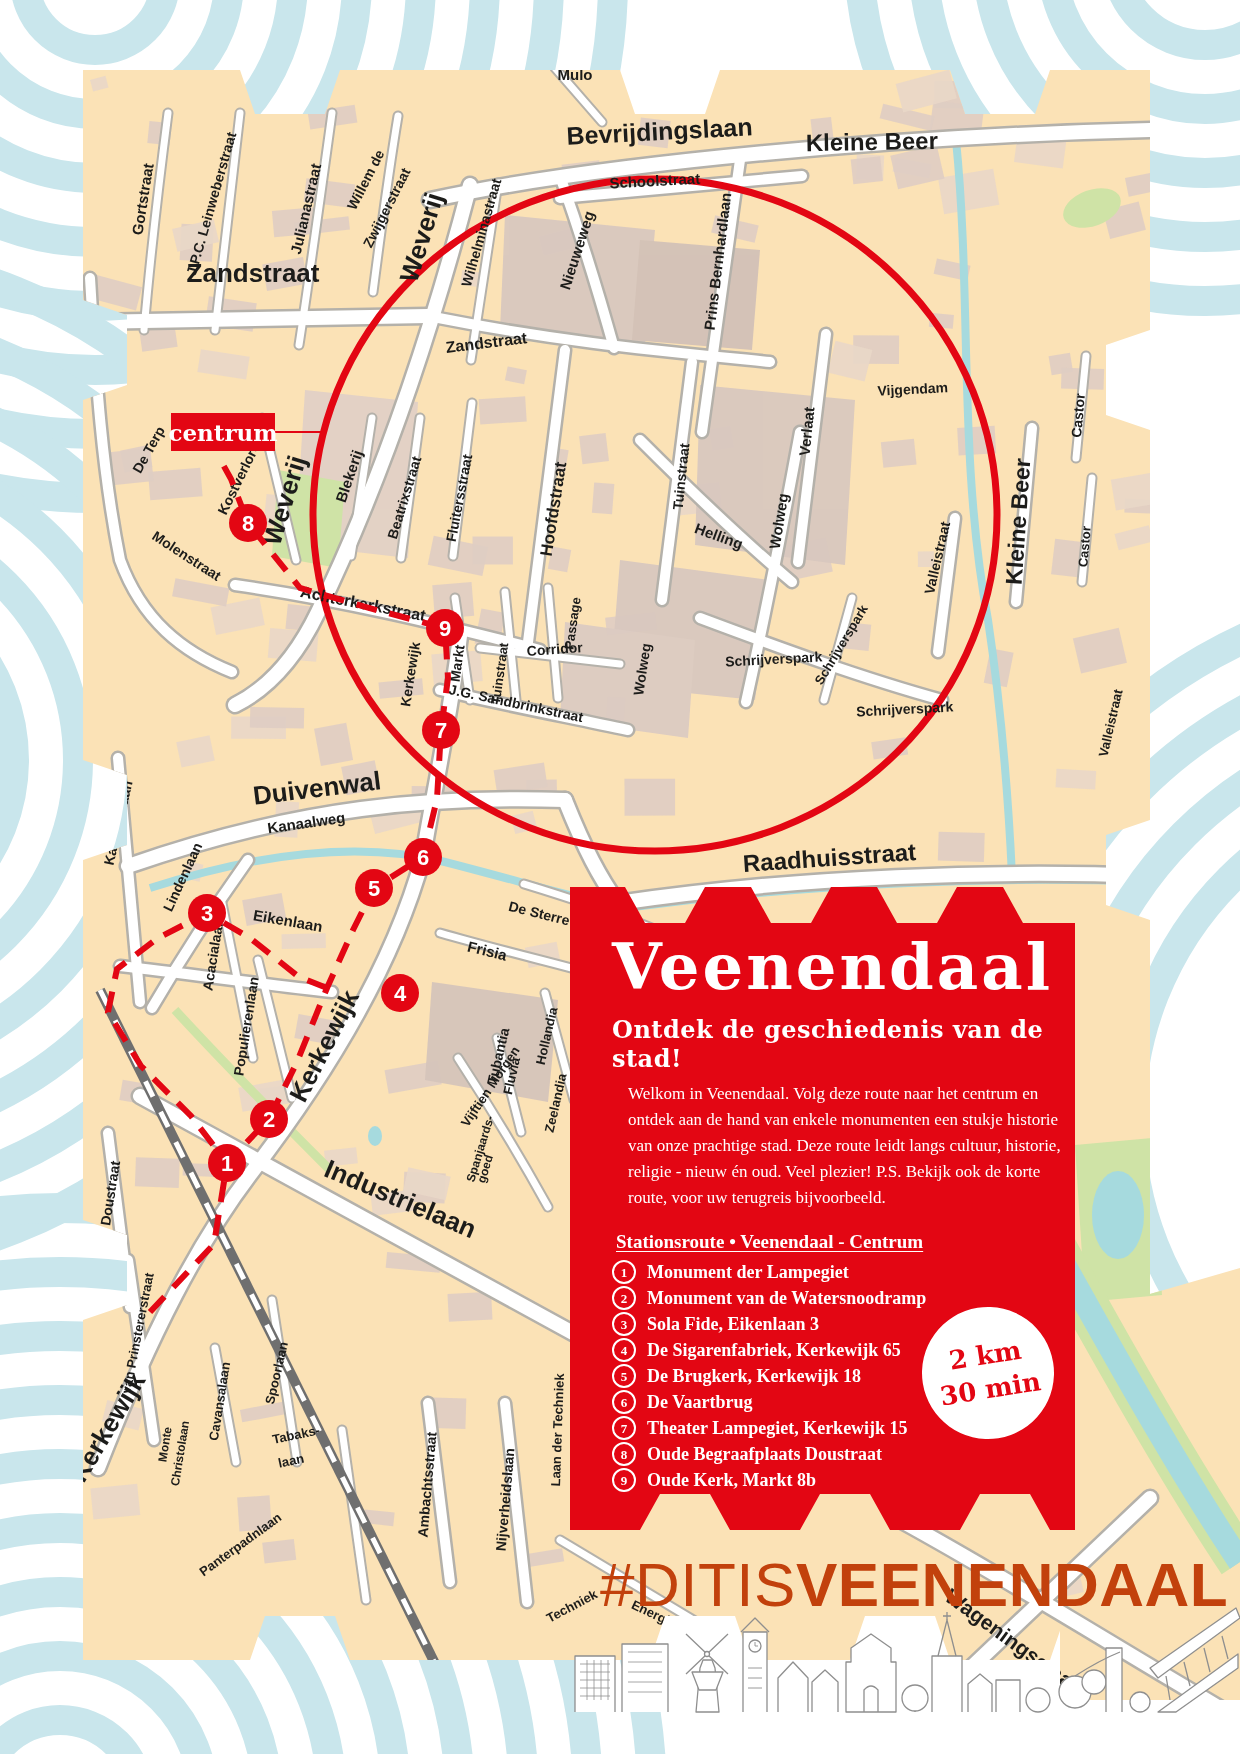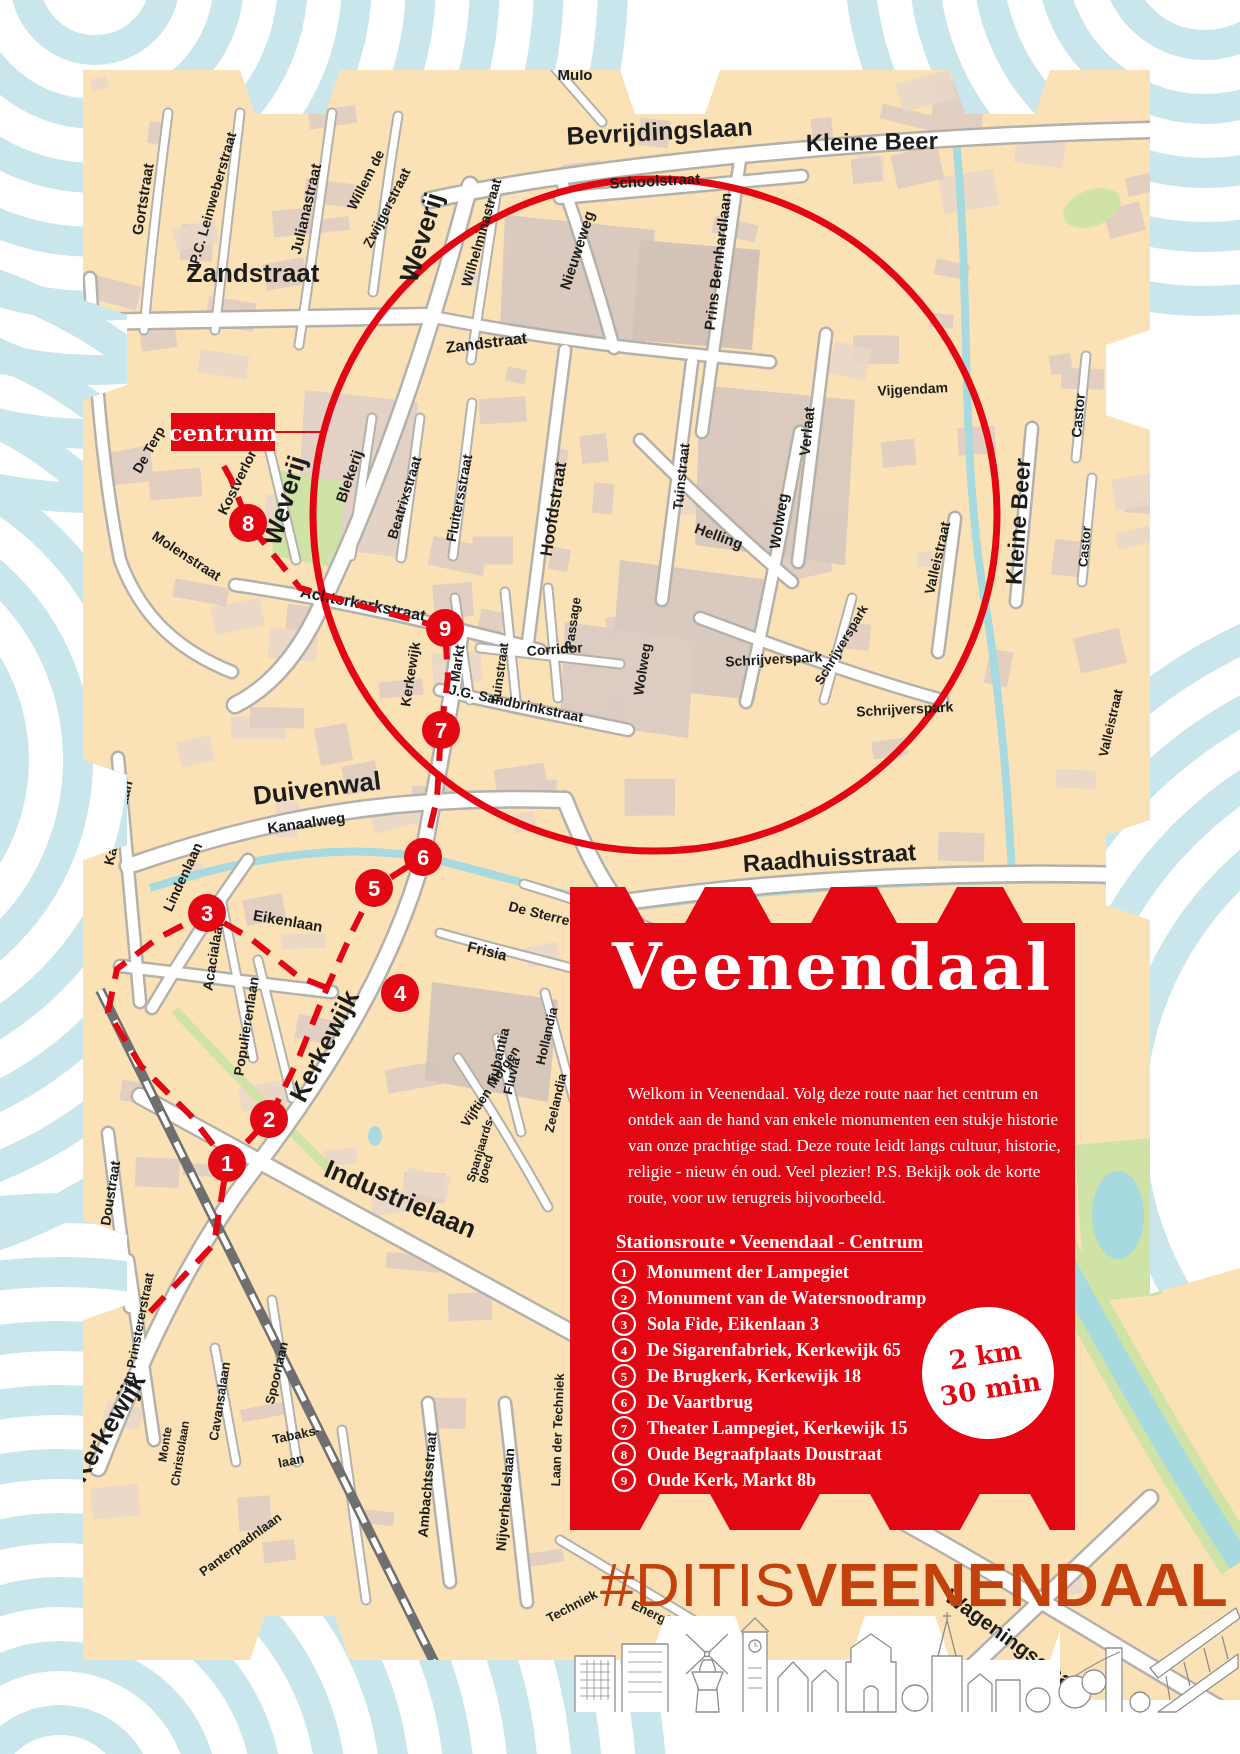--- a/index.html
+++ b/index.html
@@ -540,20 +540,21 @@
     <path d="M1075,1676 Q1100,1660 1120,1652" fill="none"></path>
     <circle cx="1140" cy="1702" r="10"></circle>
     <path d="M1158,1712 L1238,1654 V1668 L1176,1712 Z"></path>
     <path d="M1150,1668 L1236,1608 L1240,1618 L1158,1678 Z"></path>
     <path d="M1170,1700 L1166,1676 M1190,1686 L1184,1662 M1210,1672 L1204,1648 M1228,1659 L1222,1636" fill="none"></path>
   </g>
 </svg>
 
 <div id="panel">
   <h1 class="title">Veenendaal</h1>
+  <h2 class="subtitle">Ontdek de geschiedenis van de stad!</h2>
   <p class="intro">Welkom in Veenendaal. Volg deze route naar het centrum en ontdek aan de hand van enkele monumenten een stukje historie van onze prachtige stad. Deze route leidt langs cultuur, historie, religie - nieuw én oud. Veel plezier! P.S. Bekijk ook de korte route, voor uw terugreis bijvoorbeeld.</p>
   <h3 class="routehdr">Stationsroute • Veenendaal - Centrum</h3>
   <div id="stops">
       <div class="stop">
         <span class="num">1</span>
         <span>Monument der Lampegiet</span>
       </div>
       <div class="stop">
         <span class="num">2</span>
         <span>Monument van de Watersnoodramp</span>

